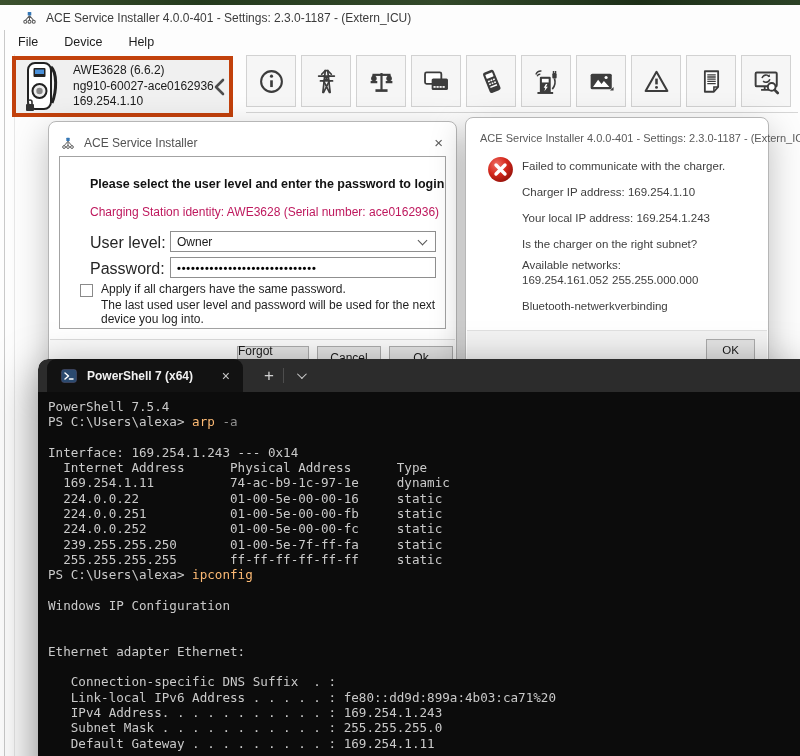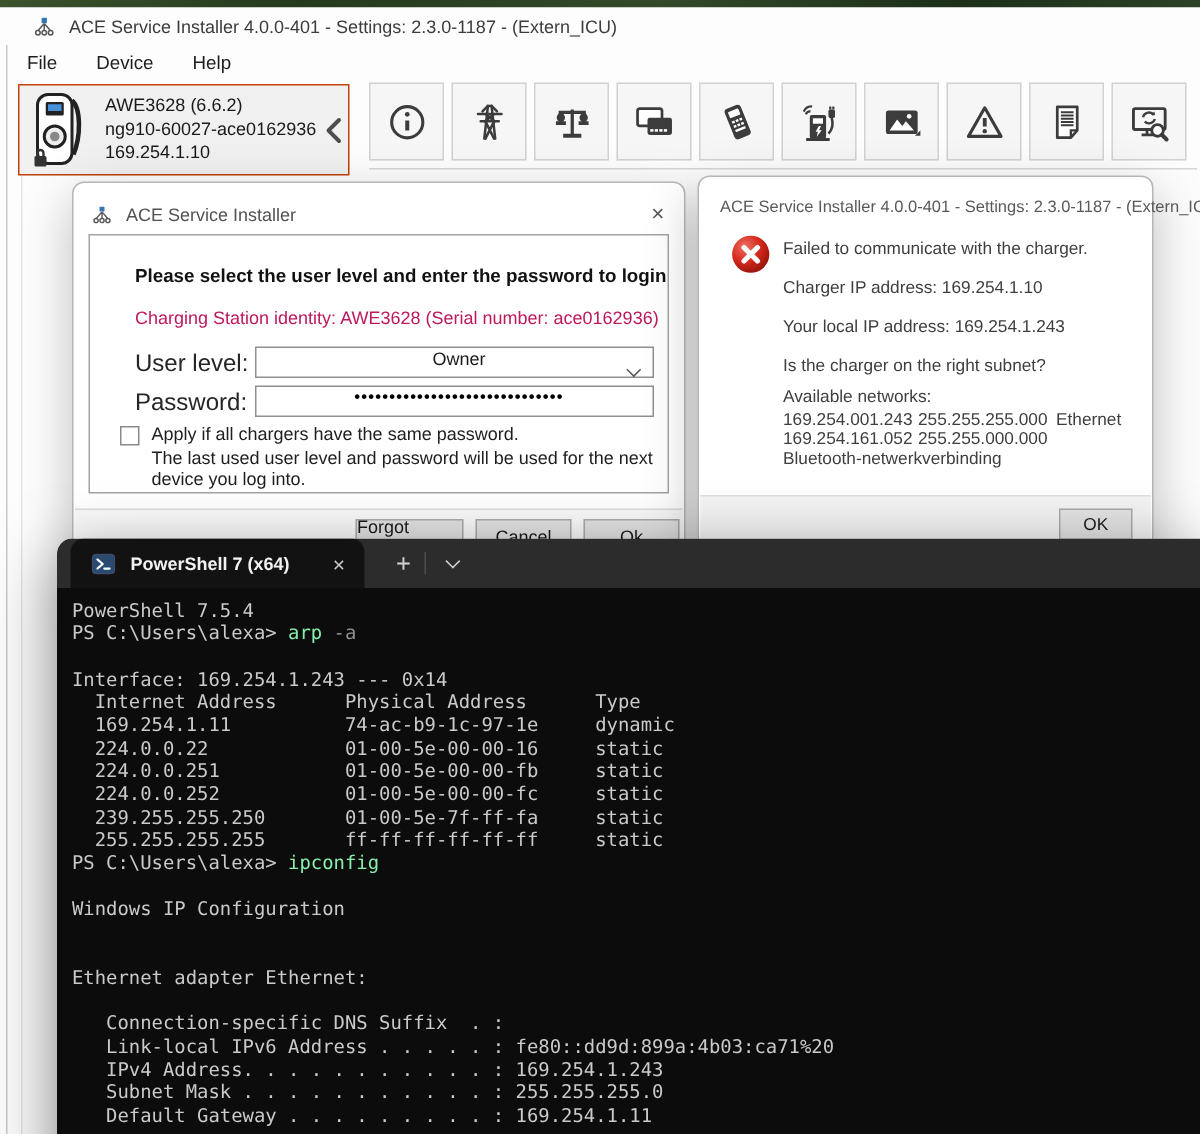--- a/index.html
+++ b/index.html
@@ -16,21 +16,21 @@
   .main-titlebar .app-ico { margin-left:22px; width:15px; height:15px; flex:0 0 auto; }
   .main-title { margin-left:9px; font-size:12px; color:#3c3c3c; white-space:nowrap; }
   .menu-bar { position:absolute; left:0; top:30px; width:800px; height:24px; background:#fdfdfd;
     display:flex; align-items:center; padding-left:18px; gap:26px; }
   .menu-item { font-size:12.5px; color:#1d1d1d; cursor:default; }
   .vline1 { position:absolute; left:4px; top:30px; bottom:0; width:1px; background:#c9c9c9; }
   .vline2 { position:absolute; left:14px; top:54px; bottom:0; width:1px; background:#e7e7e7; }
 
   
   .device-item { position:absolute; left:12px; top:56px; width:221px; height:61px;
-    background:#f0f0f0; border:1px solid #c2410c; display:flex; align-items:center; }
+    background:#f0f0f0; border:4px solid #c2410c; display:flex; align-items:center; }
   .device-img { margin-left:7px; width:38px; height:52px; flex:0 0 auto; }
   .device-text { margin-left:12px; font-size:12px; color:#1a1a1a; line-height:15.5px; }
   .device-chevron { position:absolute; right:3px; top:50%; transform:translateY(-50%); width:13px; height:18px; }
 
   
   .toolbar { position:absolute; left:246px; top:55px; display:flex; gap:5px; }
   .tb-btn { width:50px; height:52px; background:#f6f6f6; border:1px solid #d2d2d2;
     display:flex; align-items:center; justify-content:center; }
   .tb-btn svg { width:29px; height:29px; }
   .content-panel { position:absolute; left:246px; top:112px; width:552px; height:644px;
@@ -45,21 +45,21 @@
   
   .login-dlg { left:48px; top:121px; width:409px; height:262px; }
   .login-dlg .app-ico { margin-left:12px; width:14px; height:14px; }
   .lg-title { margin-left:9px; font-size:12px; color:#525252; }
   .lg-box { position:absolute; left:10px; top:34px; width:387px; height:173px;
     border:1px solid #a3a3a3; background:#fff; }
   .lg-heading { position:absolute; left:30px; top:20px; font-size:12.5px; font-weight:bold; color:#121212; }
   .lg-identity { position:absolute; left:30px; top:48px; font-size:12px; color:#be185d; }
   .lg-label { position:absolute; left:30px; font-size:16px; color:#262626; }
   .lg-field { position:absolute; left:110px; width:266px; height:21px; border:1px solid #8f8f8f;
-    background:#fff; font-size:12px; color:#1a1a1a; display:flex; align-items:center; padding-left:6px;flex-direction:column; }
+    background:#fff; font-size:12px; color:#1a1a1a; display:flex; align-items:center; padding-left:6px; }
   .chev-down { width:7px; height:7px; border-right:1.4px solid #555; border-bottom:1.4px solid #555;
     transform:rotate(45deg); margin-left:auto; margin-right:9px; margin-top:-3px; }
   .lg-dots { font-size:11px; font-weight:bold; letter-spacing:0.8px; color:#000; margin-top:1px; }
   .lg-checkbox { position:absolute; left:20px; top:127px; width:13px; height:13px;
     border:1px solid #8a8a8a; background:#fff; }
   .lg-cb-label { position:absolute; left:41px; top:125px; font-size:12px; color:#1e1e1e; }
   .lg-cb-note  { position:absolute; left:41px; top:141px; font-size:12px; color:#1e1e1e; }
   .lg-footer { position:absolute; left:1px; right:1px; top:217px; height:44px; background:#fafafa;
     border-top:1px solid #dcdcdc; display:flex; justify-content:flex-end; align-items:flex-start;
     gap:8px; padding:6px 2px 0 0; }
@@ -92,21 +92,21 @@
     color:#c9c9c9; font-size:14px; line-height:1; }
   .term-newtab { margin-left:12px; align-self:center; color:#d2d2d2; font-size:17px; font-weight:normal;
     width:28px; text-align:center; }
   .term-ddiv { align-self:center; width:1px; height:15px; background:#4d4d4d; }
   .term-dd { align-self:center; margin-left:13px; width:7px; height:7px;
     border-right:1.4px solid #cfcfcf; border-bottom:1.4px solid #cfcfcf; transform:rotate(45deg) translateY(-2px); }
   .term-body { position:absolute; left:0; top:33px; right:0; bottom:0; background:#0c0c0c;
     padding:7px 0 0 10px; }
   .t-line { height:15.3px; white-space:pre; font-family:"DejaVu Sans Mono",monospace;
     font-size:12.6px; color:#cacaca; }
-  .t-cmd { color:#86efac; }
+  .t-cmd { color:#fdba74; }
   .t-param { color:#8f8f8f; }
 </style>
 </head>
 <body>
 
 <div class="wallpaper"></div>
 
 <div class="main-titlebar">
   <svg class="app-ico" viewBox="0 0 16 16">
     <path d="M8 6 L3.5 11.2 M8 6 L8 11.2 M8 6 L12.5 11.2" stroke="#5a5a5a" stroke-width="1.1" fill="none"></path>
@@ -310,25 +310,20 @@
     <circle cx="13.5" cy="13.5" r="12.4" fill="url(#eg)"></circle>
     <path d="M9 9 L18 18 M18 9 L9 18" stroke="#fff" stroke-width="3.4" stroke-linecap="round"></path>
   </svg>
   <div class="err-line" style="top:42px">Failed to communicate with the charger.</div>
   <div class="err-line" style="top:68px">Charger IP address: 169.254.1.10</div>
   <div class="err-line" style="top:94px">Your local IP address: 169.254.1.243</div>
   <div class="err-line" style="top:120px">Is the charger on the right subnet?</div>
   <div class="err-line" style="top:141px">Available networks:</div>
   <div class="net-rows">
       <div class="net-row">
-        <span class="net-ip">169.254.001.243</span>
-        <span class="net-mask">255.255.255.000</span>
-        <span class="net-name">Ethernet</span>
-      </div>
-      <div class="net-row">
         <span class="net-ip">169.254.161.052</span>
         <span class="net-mask">255.255.000.000</span>
         <span class="net-name"></span>
       </div>
     </div>
   <div class="err-line" style="top:182px">Bluetooth-netwerkverbinding</div>
   <div class="err-footer">
     <div class="btn err-ok">OK</div>
   </div>
 </div>

